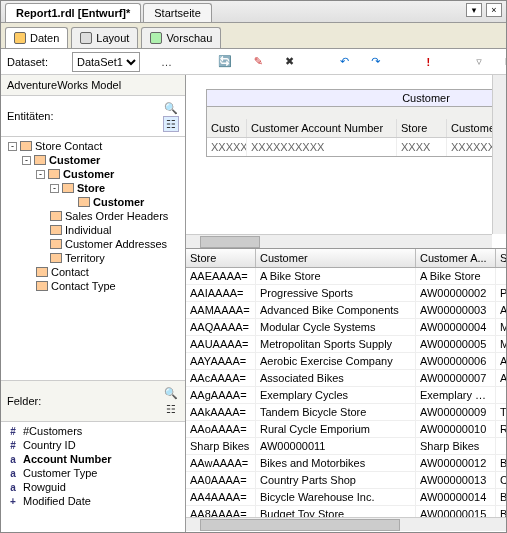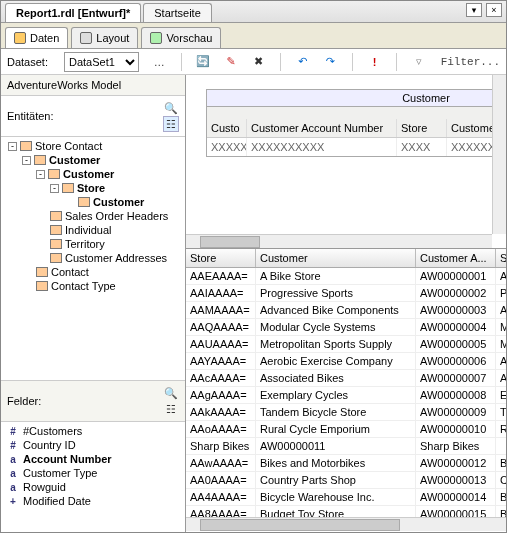--- a/index.html
+++ b/index.html
@@ -9,21 +9,21 @@
 .doctab.active { background: #fff; font-weight: bold; }
 .winbtns { position: absolute; right: 4px; top: 2px; display: flex; gap: 4px; }
 .winbtn { width: 16px; height: 14px; border: 1px solid #888; background: #fff; font-size: 9px; text-align: center; line-height: 12px; cursor: pointer; }
 .modetabs { height: 26px; display: flex; align-items: flex-end; padding: 4px 4px 0; border-bottom: 1px solid #999; background: #ece9d8; }
 .modetab { padding: 4px 8px; background: #f0f0f0; border: 1px solid #999; border-bottom: none; border-radius: 3px 3px 0 0; margin-right: 3px; display: flex; align-items: center; gap: 4px; cursor: pointer; }
 .modetab.active { background: #fff; }
 .ico { width: 12px; height: 12px; display: inline-block; border: 1px solid #666; border-radius: 2px; }
 .ico-db { background: #fc6; }
 .ico-lay { background: #ddd; }
 .ico-pre { background: #aef0ae; }
-.dsrow { height: 26px; display: flex; align-items: center; padding: 0 6px; background: #fff; border-bottom: 1px solid #ccc; gap: 12px; }
+.dsrow { height: 26px; display: flex; align-items: center; padding: 0 6px; background: #fff; border-bottom: 1px solid #ccc; gap: 20px; }
 .dsrow label { margin-right: 4px; }
 .dsrow select { width: 100px; height: 20px; border: 1px solid #999; background: #fff; font-size: 11px; }
 .tbtn { width: 20px; height: 20px; border: 1px solid transparent; background: transparent; display: flex; align-items: center; justify-content: center; cursor: pointer; color: #333; }
 .sep { width: 1px; height: 18px; background: #ccc; margin: 0 2px; }
 .filtlbl { color: #444; margin-left: 2px; font-family: Liberation Mono, monospace; }
 .body { display: flex; height: calc(100% - 74px); }
 .left { width: 185px; border-right: 1px solid #999; display: flex; flex-direction: column; background: #fff; }
 .modelhdr { padding: 4px 6px; border-bottom: 1px solid #ccc; background: #f5f5f0; }
 .enthdr { padding: 4px 6px; border-bottom: 1px solid #ccc; display: flex; justify-content: space-between; align-items: center; }
 .tree { flex: 1; overflow: auto; padding: 2px 2px 2px 4px; }
@@ -150,27 +150,27 @@
         <div class="tn">
           <span class="sp" style="width: 28px;"></span>
           <span style="width: 11px; display: inline-block;"></span>
           <span class="eico"></span>
           <span>Individual</span>
         </div>
         <div class="tn">
           <span class="sp" style="width: 28px;"></span>
           <span style="width: 11px; display: inline-block;"></span>
           <span class="eico"></span>
+          <span>Customer Addresses</span>
+        </div>
+        <div class="tn">
+          <span class="sp" style="width: 28px;"></span>
+          <span style="width: 11px; display: inline-block;"></span>
+          <span class="eico"></span>
           <span>Territory</span>
-        </div>
-        <div class="tn">
-          <span class="sp" style="width: 28px;"></span>
-          <span style="width: 11px; display: inline-block;"></span>
-          <span class="eico"></span>
-          <span>Customer Addresses</span>
         </div>
         <div class="tn">
           <span class="sp" style="width: 14px;"></span>
           <span style="width: 11px; display: inline-block;"></span>
           <span class="eico"></span>
           <span>Contact</span>
         </div>
         <div class="tn">
           <span class="sp" style="width: 14px;"></span>
           <span style="width: 11px; display: inline-block;"></span>
@@ -239,21 +239,20 @@
       <div class="rh" id="rh">
           <div>Store</div>
           <div>Customer</div>
           <div>Customer A...</div>
           <div>Store1</div>
         </div>
       <div class="rb" id="rb">
           <div class="rr">
             <div>AAEAAAA=</div>
             <div>A Bike Store</div>
-            <div>AW00000001</div>
             <div>A Bike Store</div>
           </div>
           <div class="rr">
             <div>AAIAAAA=</div>
             <div>Progressive Sports</div>
             <div>AW00000002</div>
             <div>Progressive Sp..</div>
           </div>
           <div class="rr">
             <div>AAMAAAA=</div>
@@ -281,21 +280,20 @@
           </div>
           <div class="rr">
             <div>AAcAAAA=</div>
             <div>Associated Bikes</div>
             <div>AW00000007</div>
             <div>Associated Bikes</div>
           </div>
           <div class="rr">
             <div>AAgAAAA=</div>
             <div>Exemplary Cycles</div>
-            <div>AW00000008</div>
             <div>Exemplary Cycles</div>
           </div>
           <div class="rr">
             <div>AAkAAAA=</div>
             <div>Tandem Bicycle Store</div>
             <div>AW00000009</div>
             <div>Tandem Bicycle .</div>
           </div>
           <div class="rr">
             <div>AAoAAAA=</div>

